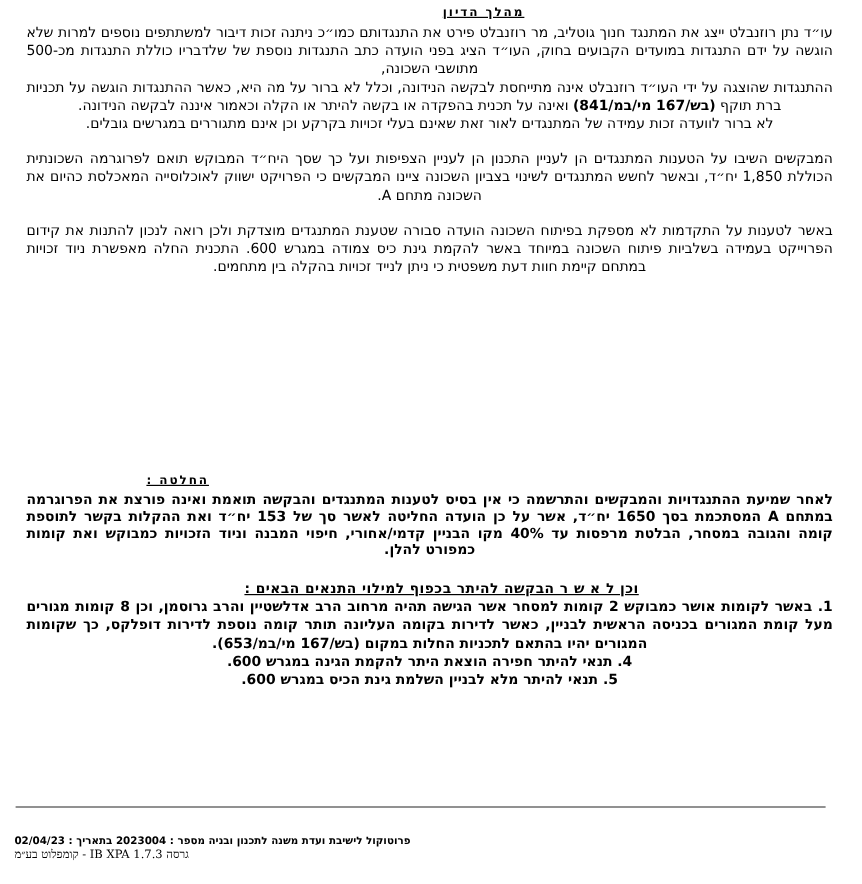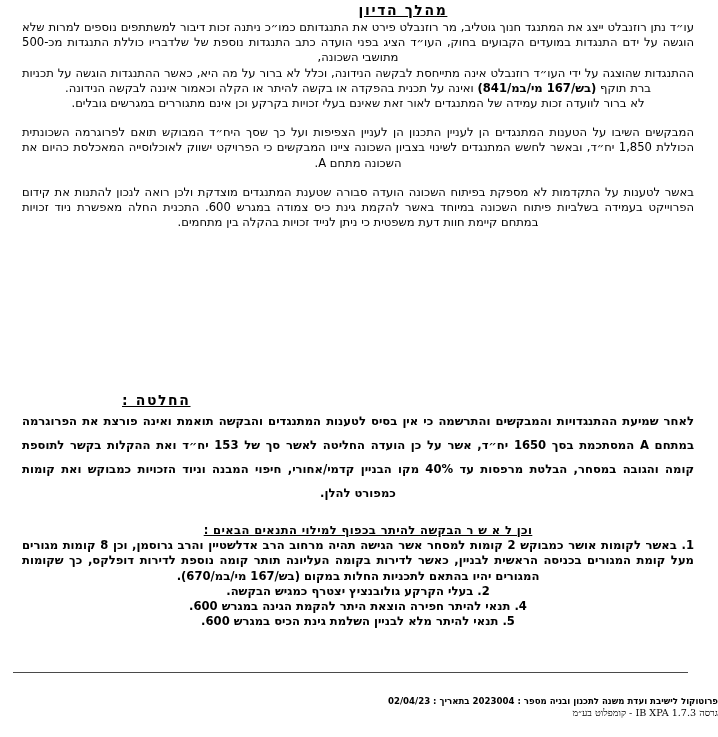--- a/index.html
+++ b/index.html
@@ -19,21 +19,21 @@
   }
 
   .page {
     position: absolute;
     inset: 0;
     padding: 0;
   }
 
   .heading {
     font-weight: bold;
-    font-size: 14px;
+    font-size: 10px;
     text-decoration: underline;
     letter-spacing: 1.6px;
     text-align: center;
     direction: rtl;
     line-height: 15px;
     margin: 0;
   }
 
   .para {
     font-size: 11.6px;
@@ -91,21 +91,21 @@
 
   #decision-title {
     text-align: left;
     padding-left: 100px;
     box-sizing: border-box;
   }
 
   #decision-body {
     font-size: 11.6px;
     font-weight: bold;
-    line-height: 24px;
+    line-height: 14px;
     direction: rtl;
     text-align: justify;
     text-align-last: center;
     margin-top: 1px;
   }
 
   #conditions-title {
     text-align: center;
     padding-left: 20px;
     box-sizing: border-box;
@@ -141,21 +141,21 @@
     border-top: 1.4px solid #4a4a4a;
   }
 
   #footer-text {
     position: absolute;
     top: 696px;
     right: 0;
     left: 0;
     padding-right: 0;
     padding-left: 12px;
-    text-align: right;
+    text-align: left;
     direction: rtl;
   }
   #footer-text .fline1 {
     font-size: 8.6px;
     font-weight: bold;
     line-height: 11px;
     direction: rtl;
     unicode-bidi: plaintext;
   }
   #footer-text .fline2 {
@@ -205,22 +205,21 @@
 
   <div id="decision-block">
 
     <div id="decision-title" class="heading">החלטה :</div>
 
     <p id="decision-body">לאחר שמיעת ההתנגדויות והמבקשים והתרשמה כי אין בסיס לטענות המתנגדים והבקשה תואמת ואינה פורצת את הפרוגרמה במתחם A המסתכמת בסך 1650 יח״ד, אשר על כן הועדה החליטה לאשר סך של 153 יח״ד ואת ההקלות בקשר לתוספת קומה והגובה במסחר, הבלטת מרפסות עד 40% מקו הבניין קדמי/אחורי, חיפוי המבנה וניוד הזכויות כמבוקש ואת קומות כמפורט להלן.</p>
 
     <div id="conditions-title" class="heading">וכן ל א ש ר  הבקשה להיתר בכפוף למילוי התנאים הבאים :</div>
 
     <ol class="conditions">
-      <li>1. באשר לקומות אושר כמבוקש 2 קומות למסחר אשר הגישה תהיה מרחוב הרב אדלשטיין והרב גרוסמן, וכן 8 קומות מגורים מעל קומת המגורים בכניסה הראשית לבניין, כאשר לדירות בקומה העליונה תותר קומה נוספת לדירות דופלקס, כך שקומות המגורים יהיו בהתאם לתכניות החלות במקום (בש/167 מי/במ/670).</li>
-      <li>2. בעלי הקרקע גולובנציץ יצטרף כמגיש הבקשה.</li>
+      <li>1. באשר לקומות אושר כמבוקש 2 קומות למסחר אשר הגישה תהיה מרחוב הרב אדלשטיין והרב גרוסמן, וכן 8 קומות מגורים מעל קומת המגורים בכניסה הראשית לבניין, כאשר לדירות בקומה העליונה תותר קומה נוספת לדירות דופלקס, כך שקומות המגורים יהיו בהתאם לתכניות החלות במקום (בש/167 מי/במ/653).</li>
       <li>4. תנאי להיתר חפירה הוצאת היתר להקמת הגינה במגרש 600.</li>
       <li>5. תנאי להיתר מלא לבניין השלמת גינת הכיס במגרש 600.</li>
     </ol>
   </div>
 
   <div id="footer-rule"></div>
 
   <div id="footer-text">
     <div class="fline1">פרוטוקול לישיבת ועדת משנה לתכנון ובניה מספר : 2023004 בתאריך : 02/04/23</div>
     <div class="fline2">גרסה IB XPA 1.7.3 - קומפלוט בע״מ</div>

